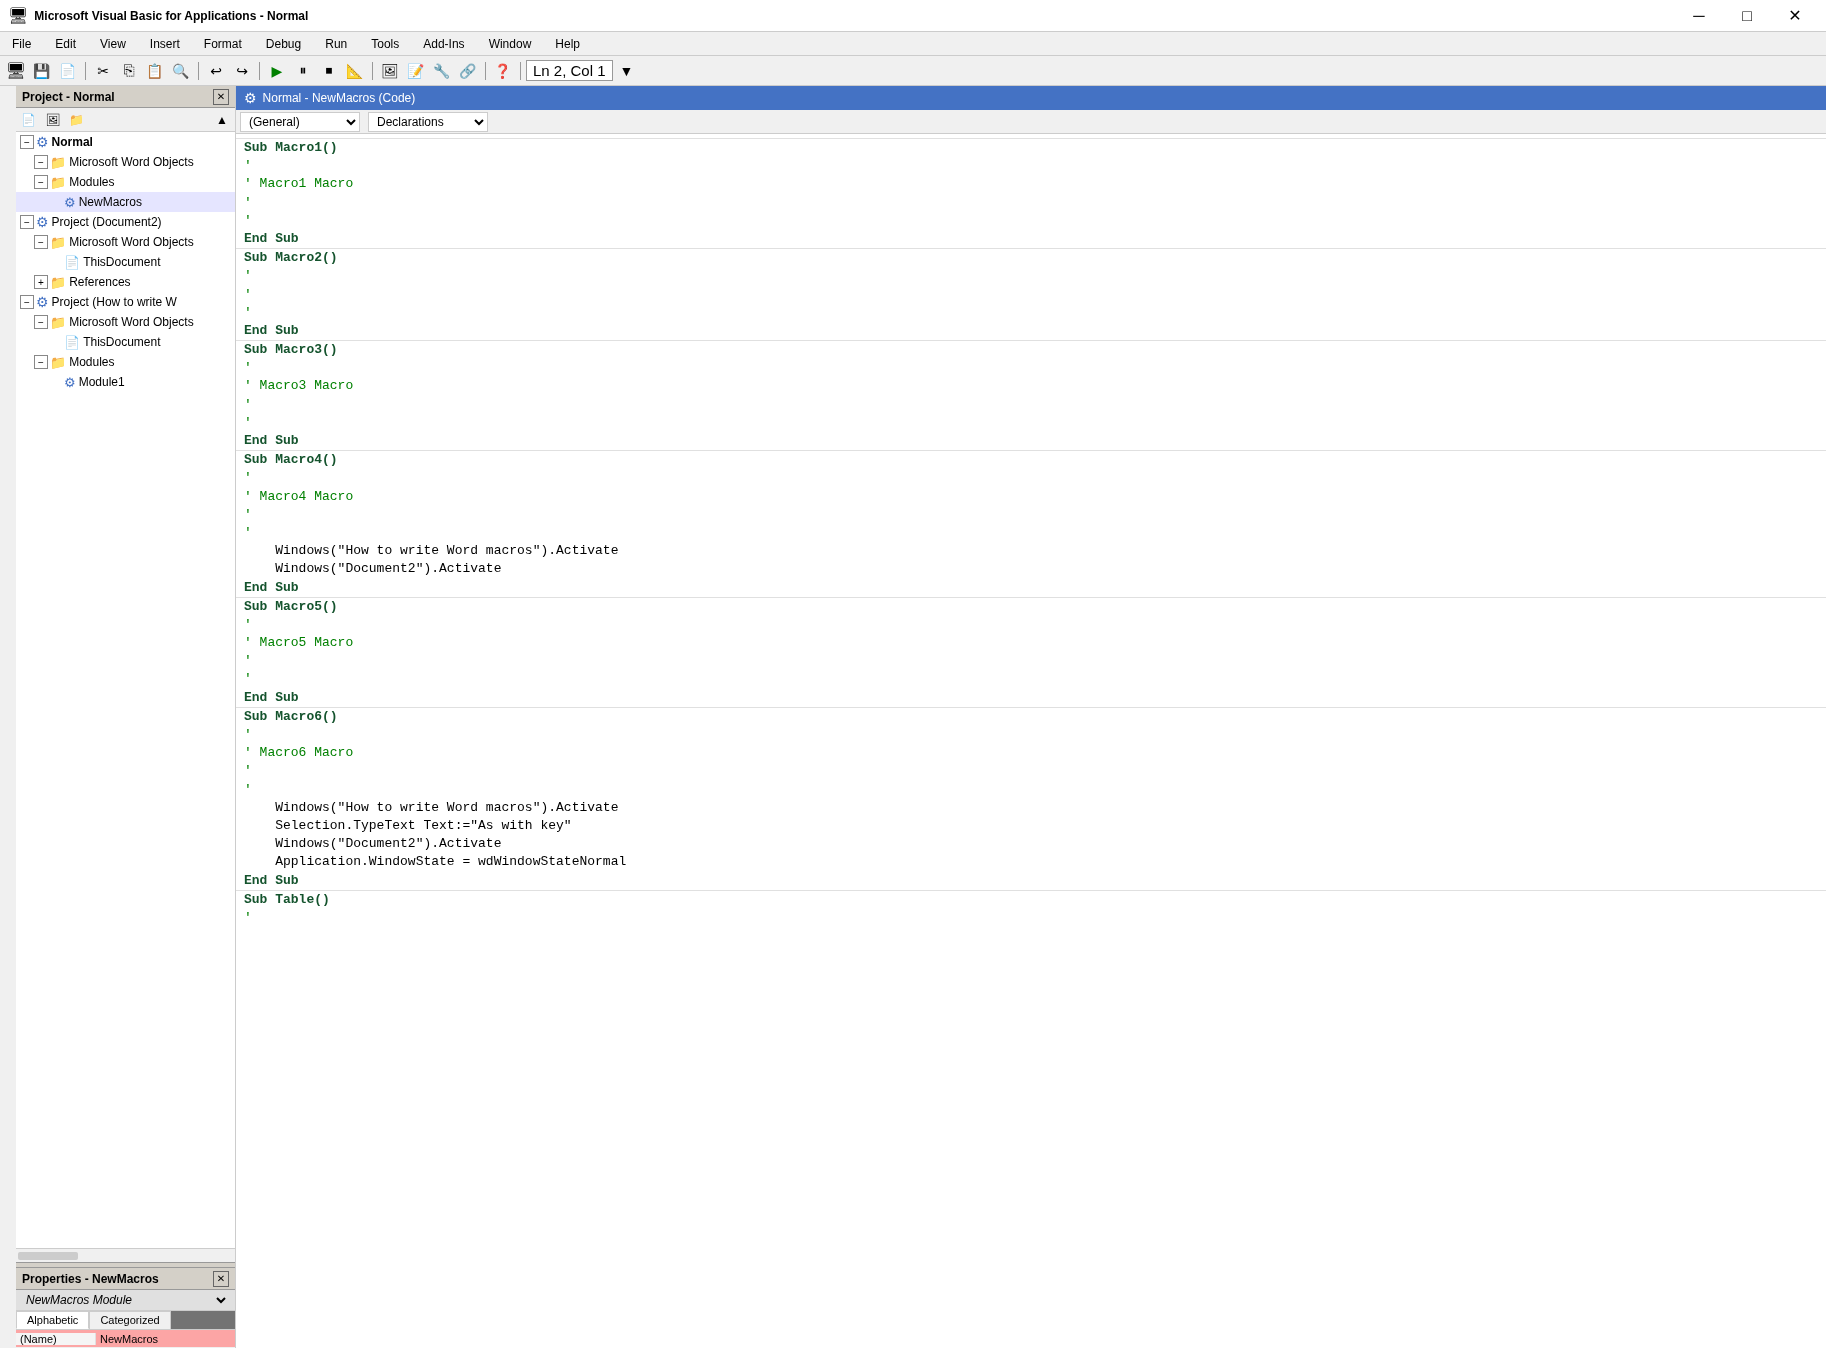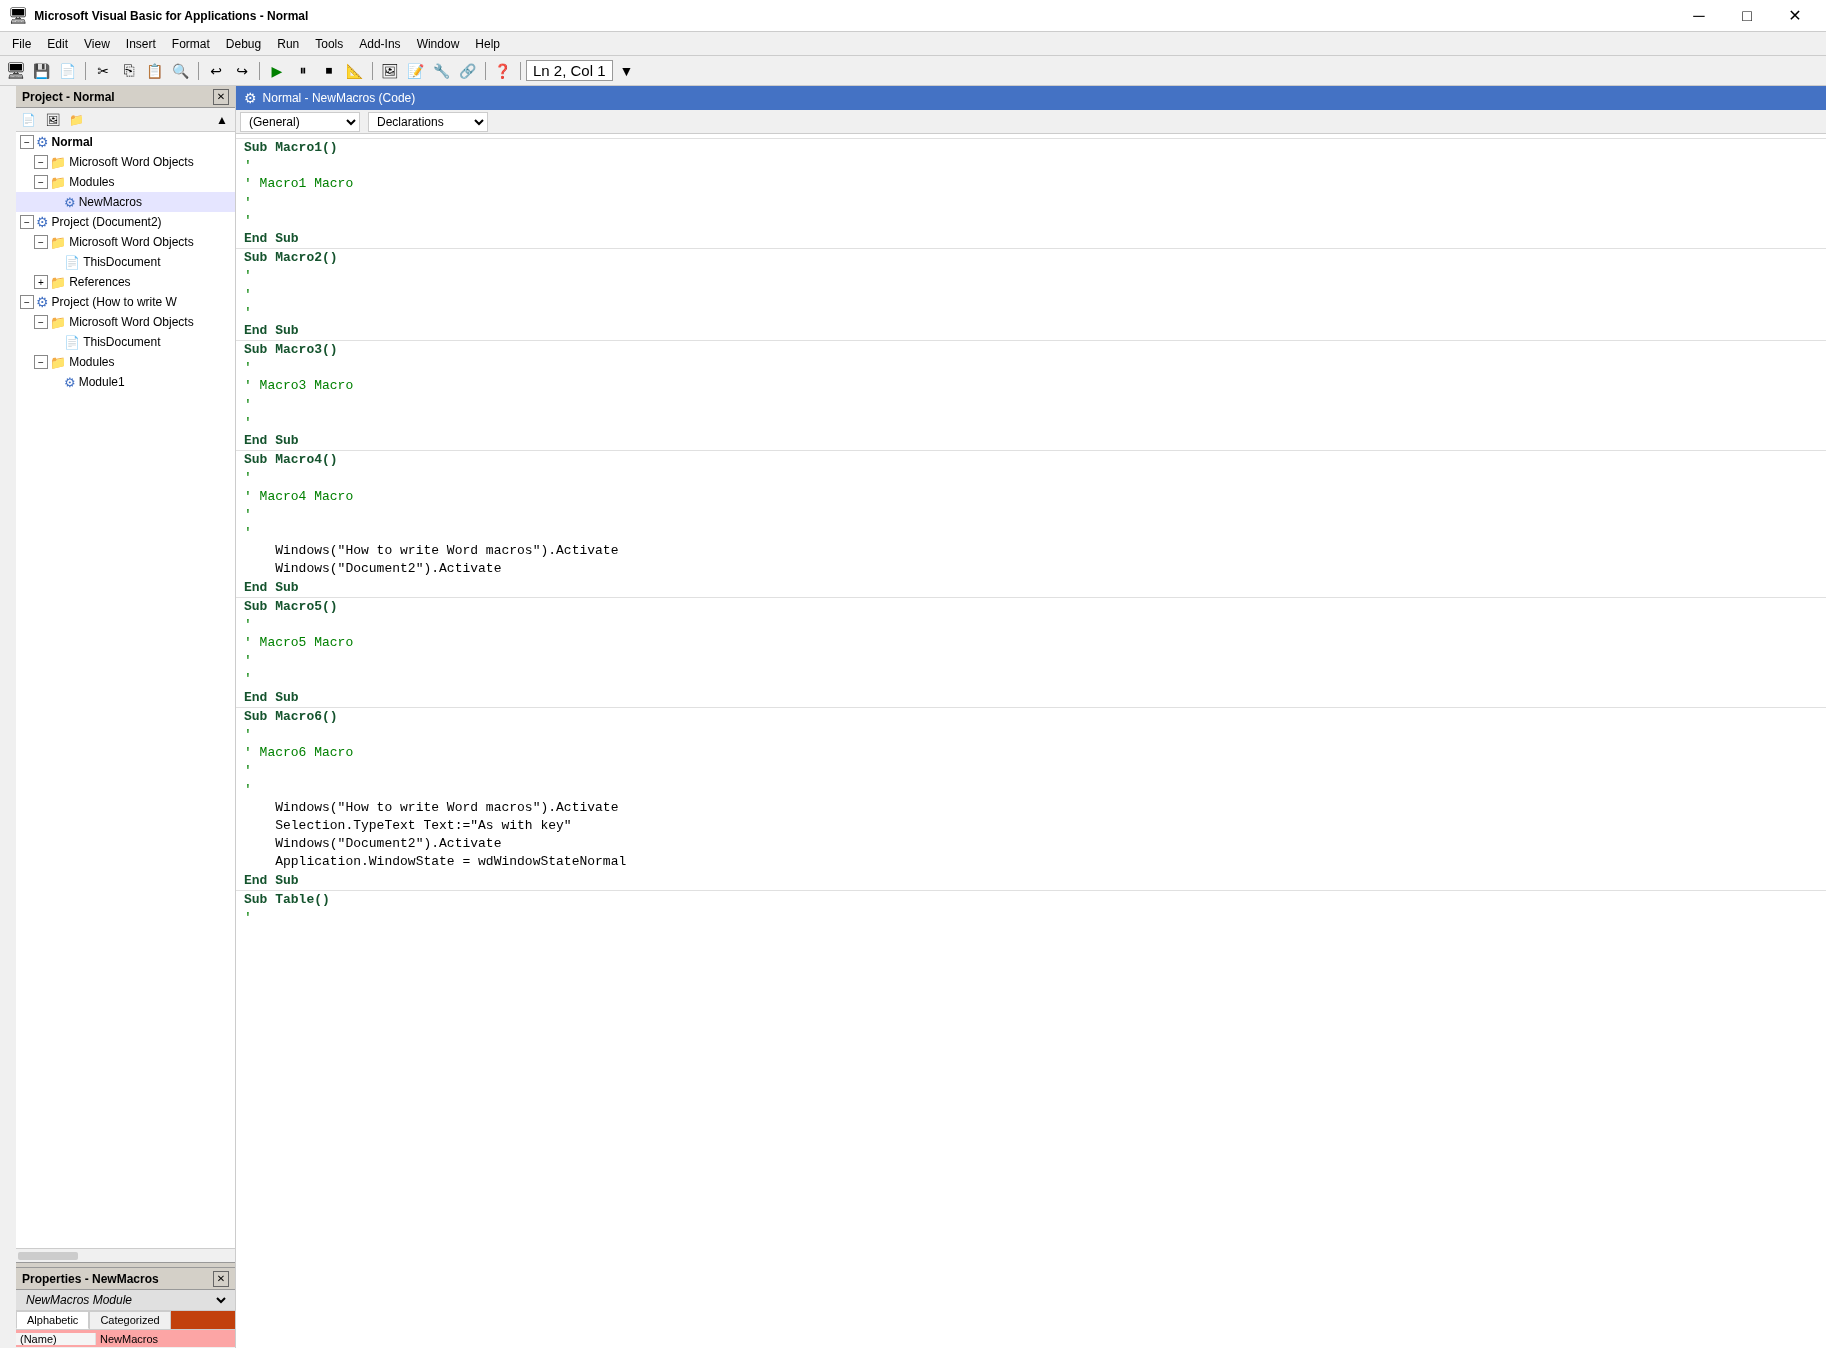--- a/index.html
+++ b/index.html
@@ -47,20 +47,21 @@
     }
 
     
     .menu-bar {
       background: #f0f0f0;
       border-bottom: 1px solid #ccc;
       display: flex;
       align-items: center;
       height: 24px;
       padding: 0 4px;
+      gap: 8px;
     }
     .menu-item {
       padding: 2px 8px;
       cursor: pointer;
       font-size: 12px;
     }
 
     
     .toolbar {
       background: #f0f0f0;
@@ -201,21 +202,21 @@
     }
     .props-title-row {
       background: #e0e0e0;
       border-bottom: 1px solid #ccc;
       padding: 2px 6px;
       font-size: 12px;
       font-style: italic;
     }
     .props-tabs {
       display: flex;
-      background: #c2410c;
+      background: #737373;
       border-bottom: 1px solid #ccc;
     }
     .props-tab {
       padding: 2px 10px;
       font-size: 11px;
       cursor: pointer;
       border: 1px solid #ccc;
       background: #f0f0f0;
       border-bottom: none;
     }

